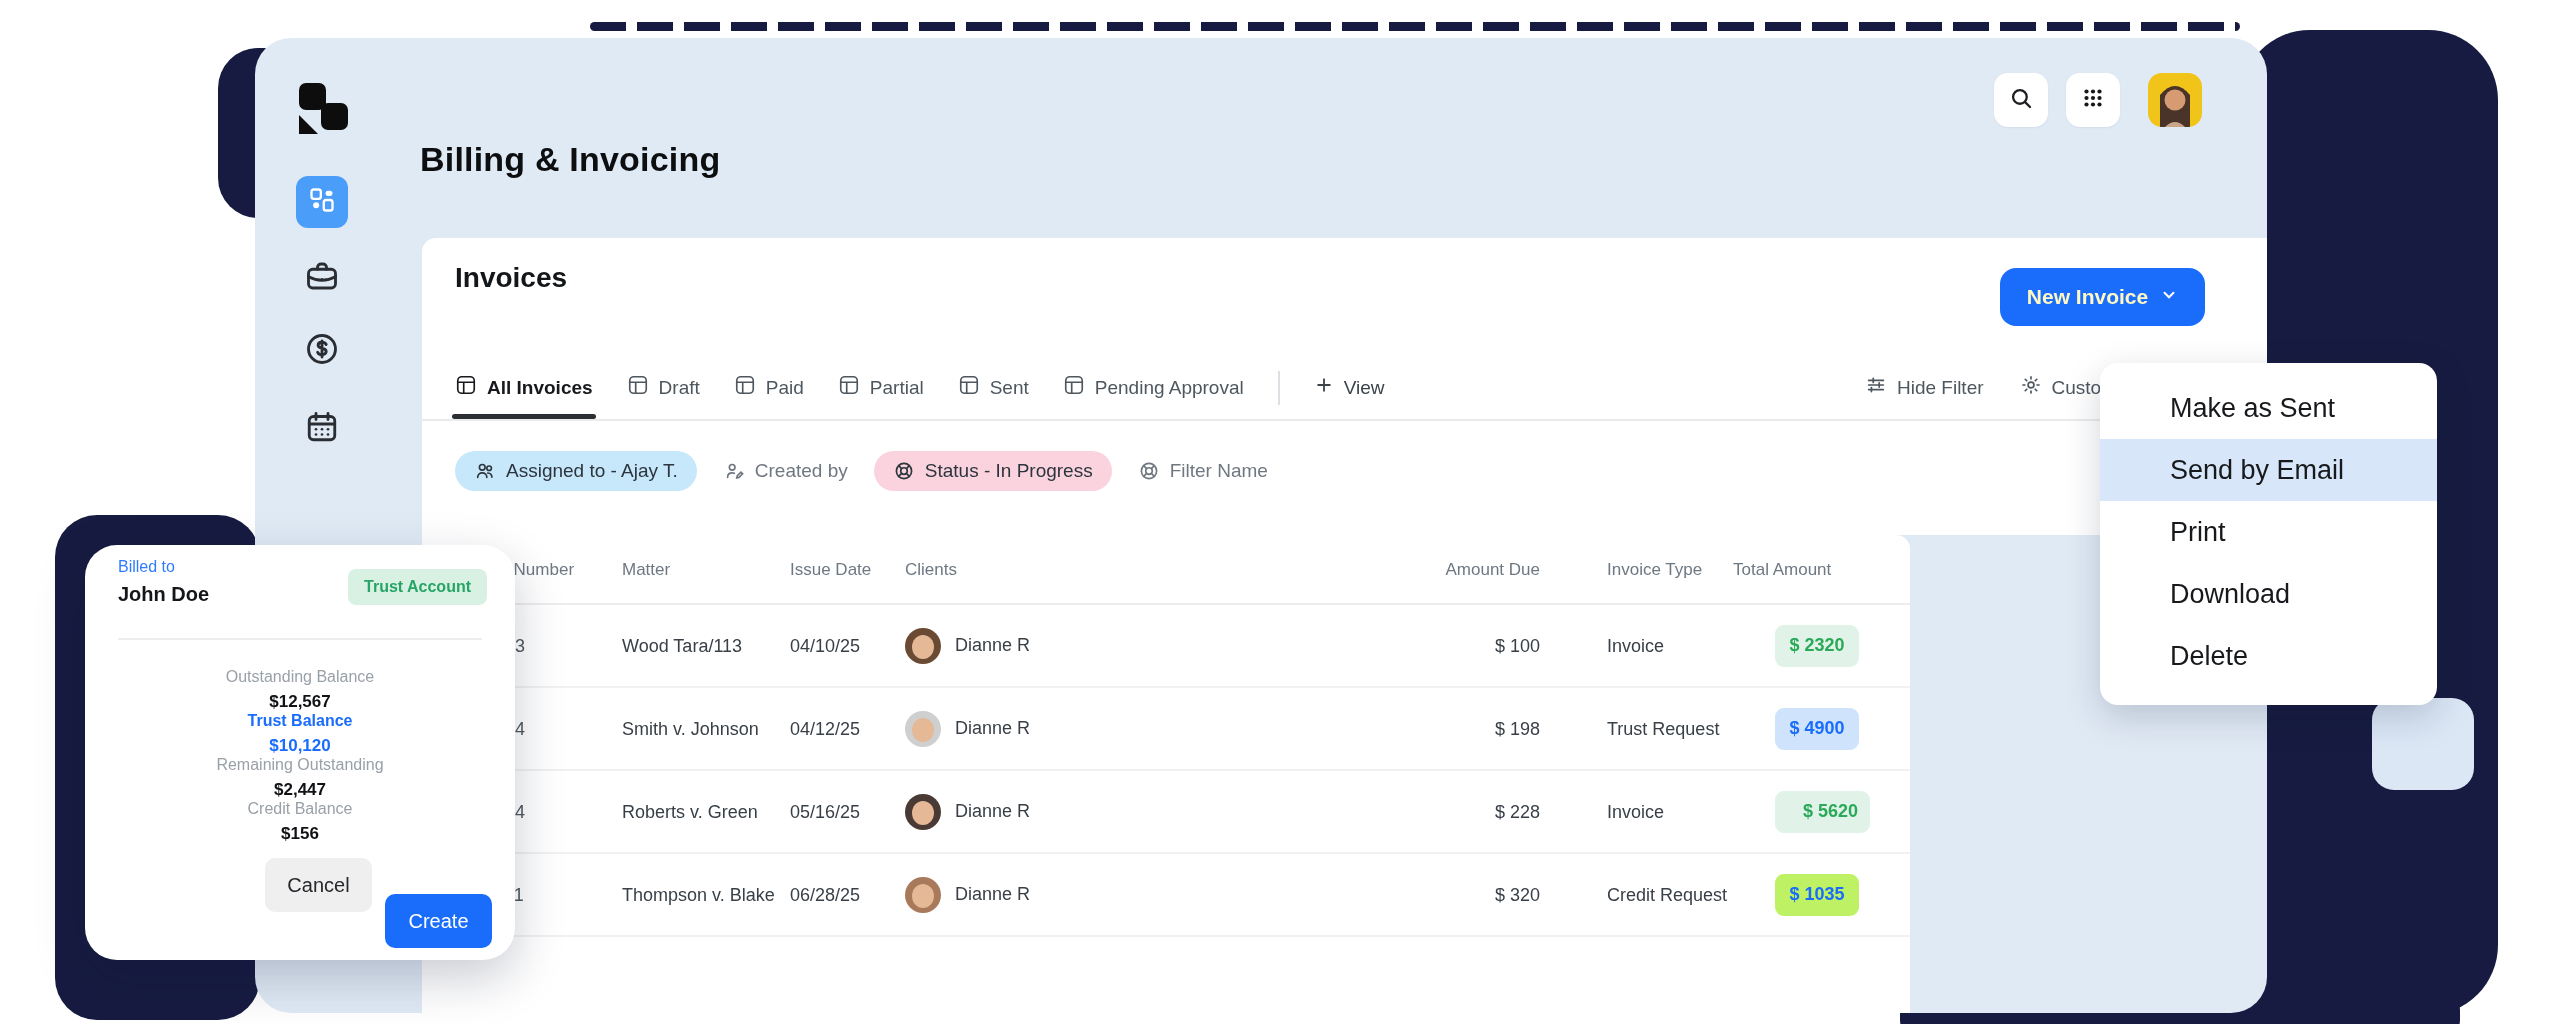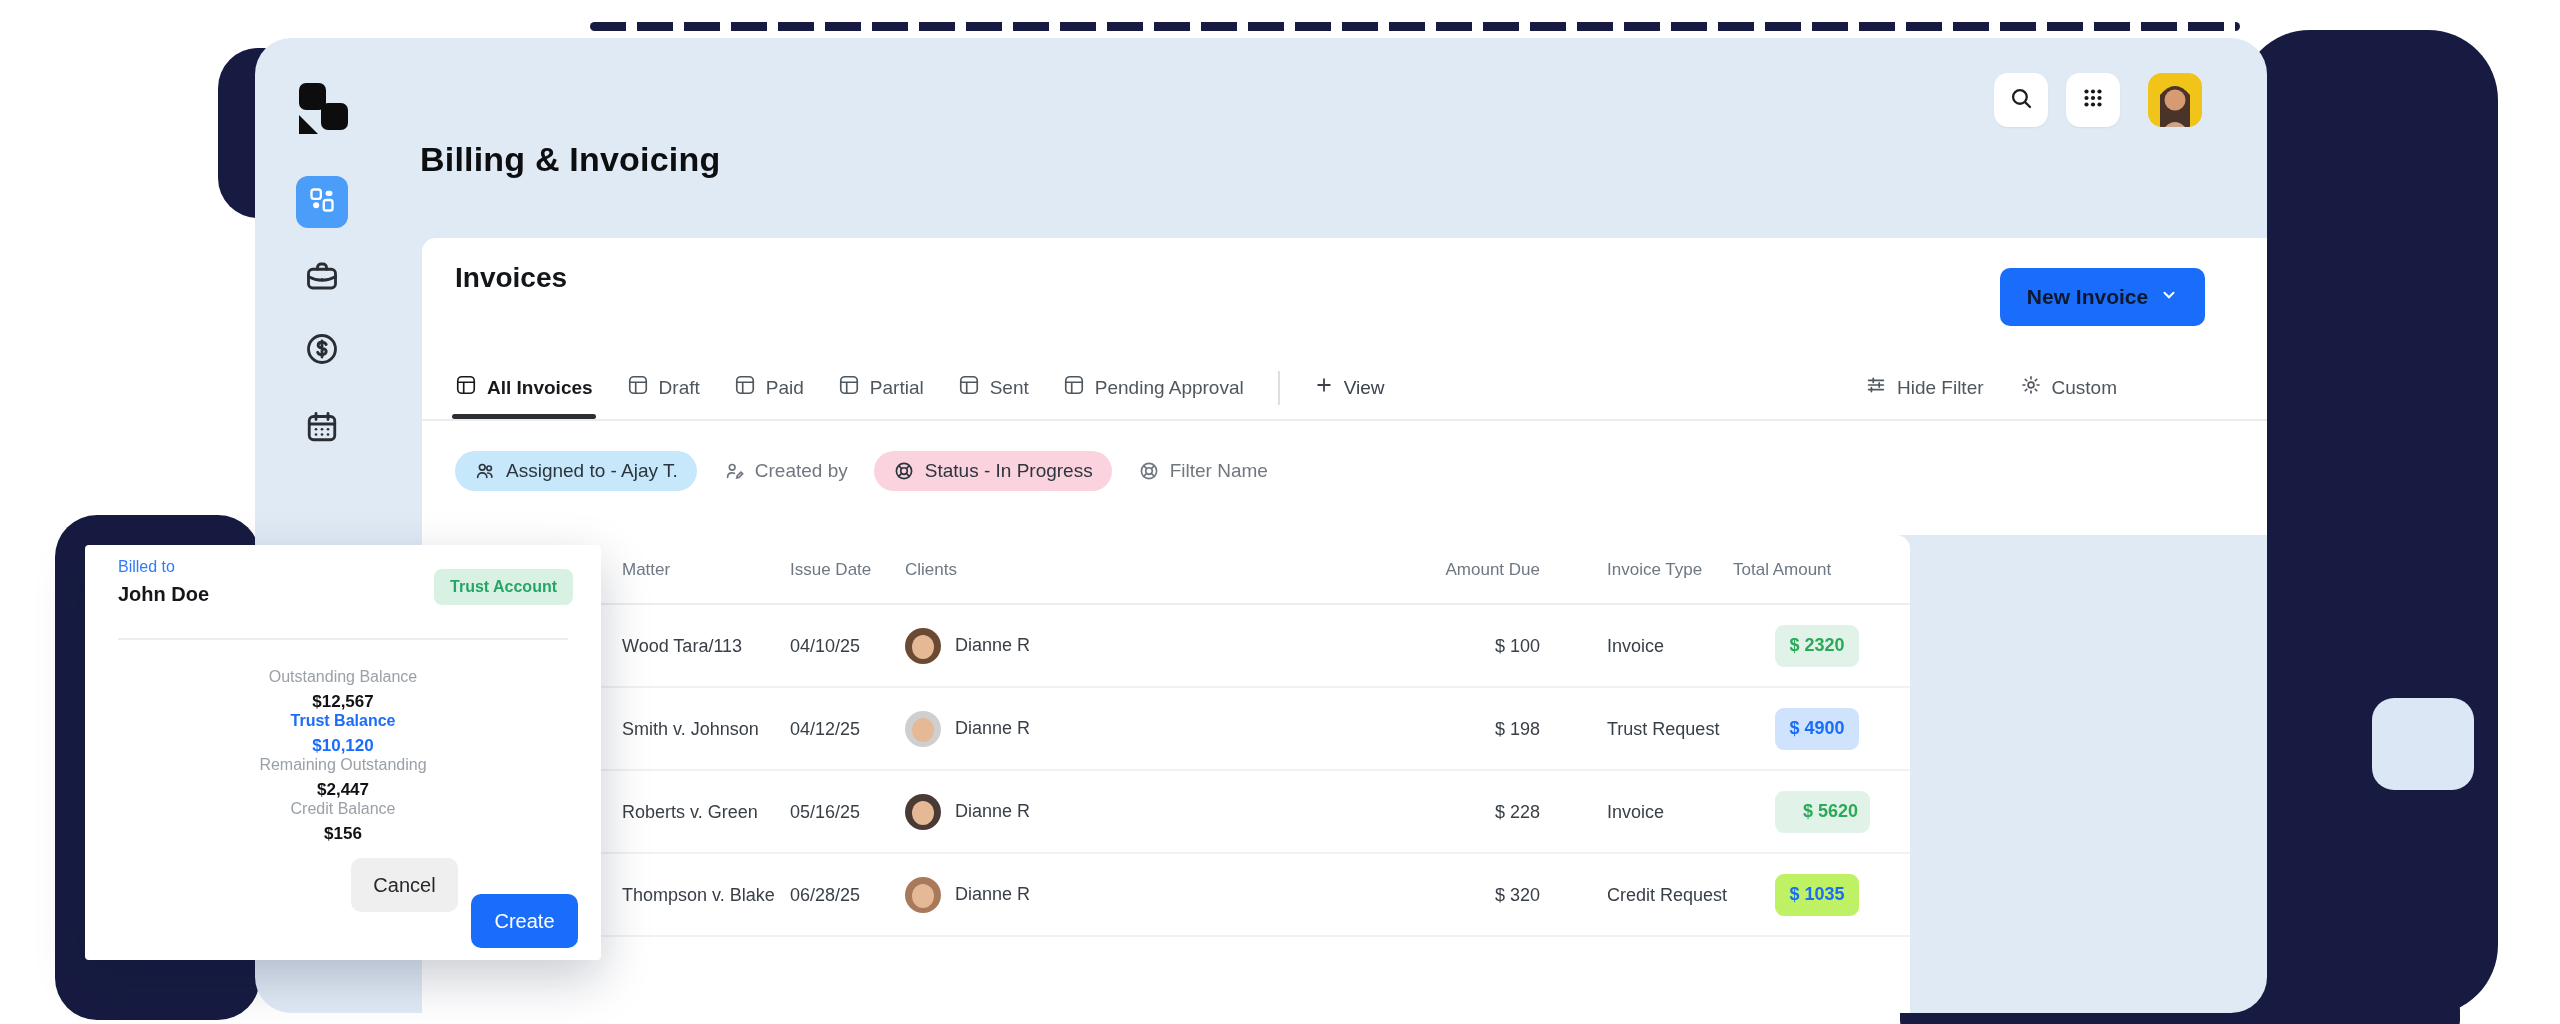--- a/index.html
+++ b/index.html
@@ -36,22 +36,22 @@
   
   .side-active { position:absolute; left:41px; top:138px; width:52px; height:52px; border-radius:12px;
     display:flex; align-items:center; justify-content:center; }
   .side-ic { position:absolute; left:49px; width:36px; height:36px; color:#2a2e33; }
   .ic-brief { top:220px; } .ic-dollar { top:293px; } .ic-cal { top:371px; }
 
   
   .header-panel { position:absolute; left:167px; top:200px; width:1845px; height:297px;
     background:#fff; border-top-left-radius:14px; }
   .inv-heading { position:absolute; left:33px; top:24px; font-size:28px; font-weight:700; color:#14171a; }
-  .new-invoice { position:absolute; left:1578px; top:30px; width:205px; height:58px; border-radius:10px;
-    color:#0f172a; font-size:21px; font-weight:700; display:flex; align-items:center; justify-content:center; gap:12px;
+  .new-invoice { position:absolute; left:1578px; top:30px; width:205px; height:58px; border-radius:16px;
+    color:#fef9c3; font-size:21px; font-weight:700; display:flex; align-items:center; justify-content:center; gap:12px;
     border:none; cursor:pointer; }
 
   .tabs-row { position:absolute; left:33px; top:118px; height:63px; display:flex; align-items:center; gap:34px;text-align:right; }
   .tab { position:relative; height:63px; display:flex; align-items:center; gap:10px;
     font-size:19px; color:#4e565e; cursor:pointer; white-space:nowrap; }
   .tab svg { width:22px; height:22px; }
   .tab.active { color:#17191c; font-weight:700; }
   .tab.active::after { content:""; position:absolute; left:-3px; right:-3px; bottom:0; height:5px;
     background:#2b2e33; border-radius:3px; }
   .tab-divider { width:2px; height:34px; background:#dcdfe3; }
@@ -84,21 +84,21 @@
   .th.col-total { left:1311px; }
   .client-cell { display:flex; align-items:center; gap:14px; }
   .avatar { width:36px; height:36px; border-radius:50%; position:relative; overflow:hidden; flex:0 0 36px; }
   .avatar::after { content:""; position:absolute; left:50%; top:55%; transform:translate(-50%,-50%);
     width:22px; height:24px; border-radius:50%; background:#e5b896; }
   .av1 { background:#6b4a33; } .av2 { background:#cfcfcf; } .av3 { background:#4a3a35; } .av4 { background:#a8795a; }
   .badge { display:inline-flex; align-items:center; justify-content:center; min-width:84px; height:42px;
     border-radius:9px; font-size:18px; font-weight:700; padding:0 12px; }
 
   
-  .billed-card { position:absolute; left:85px; top:545px; width:516px; height:415px; border-radius:4px;
+  .billed-card { position:absolute; left:85px; top:545px; width:430px; height:415px; border-radius:32px;
     background:#fff; box-shadow:0 18px 50px rgba(15,25,55,.22); z-index:40; }
   .bc-label { position:absolute; left:33px; top:13px; font-size:16px; color:#2f7bff; }
   .bc-name { position:absolute; left:33px; top:38px; font-size:20px; font-weight:700; color:#14161a; }
   .bc-pill { position:absolute; right:28px; top:24px; height:36px; display:flex; align-items:center;
     padding:0 16px; border-radius:8px; font-size:16px; font-weight:700; }
   .bc-divider { position:absolute; left:33px; right:33px; top:93px; height:2px; background:#ededed; }
   .bc-balances { position:absolute; left:33px; right:33px; top:123px; }
   .bc-row { height:44px; display:flex; align-items:center; justify-content:space-between;flex-direction:column; }
   .bc-row .lbl { font-size:16px; color:#9aa0a8; }
   .bc-row .val { font-size:17px; font-weight:800; color:#101215; }
@@ -446,13 +446,30 @@
     <span class="lbl">Credit Balance</span>
     <span class="val">$156</span>
   </div>
       </div>
     <div class="bc-buttons">
       <button class="bc-btn bc-cancel">Cancel</button>
       <button class="bc-btn bc-create" style="background:#1a6dfb;">Create</button>
     </div>
   </div>
 
+  <div class="ctx-menu">
+      <div class="ctx-item">
+    <span>Make as Sent</span>
+  </div>
+      <div class="ctx-item" style="background: rgb(215, 230, 248);">
+    <span>Send by Email</span>
+  </div>
+      <div class="ctx-item">
+    <span>Print</span>
+  </div>
+      <div class="ctx-item">
+    <span>Download</span>
+  </div>
+      <div class="ctx-item">
+    <span>Delete</span>
+  </div>
+    </div>
 </div>
 
 </body></html>

